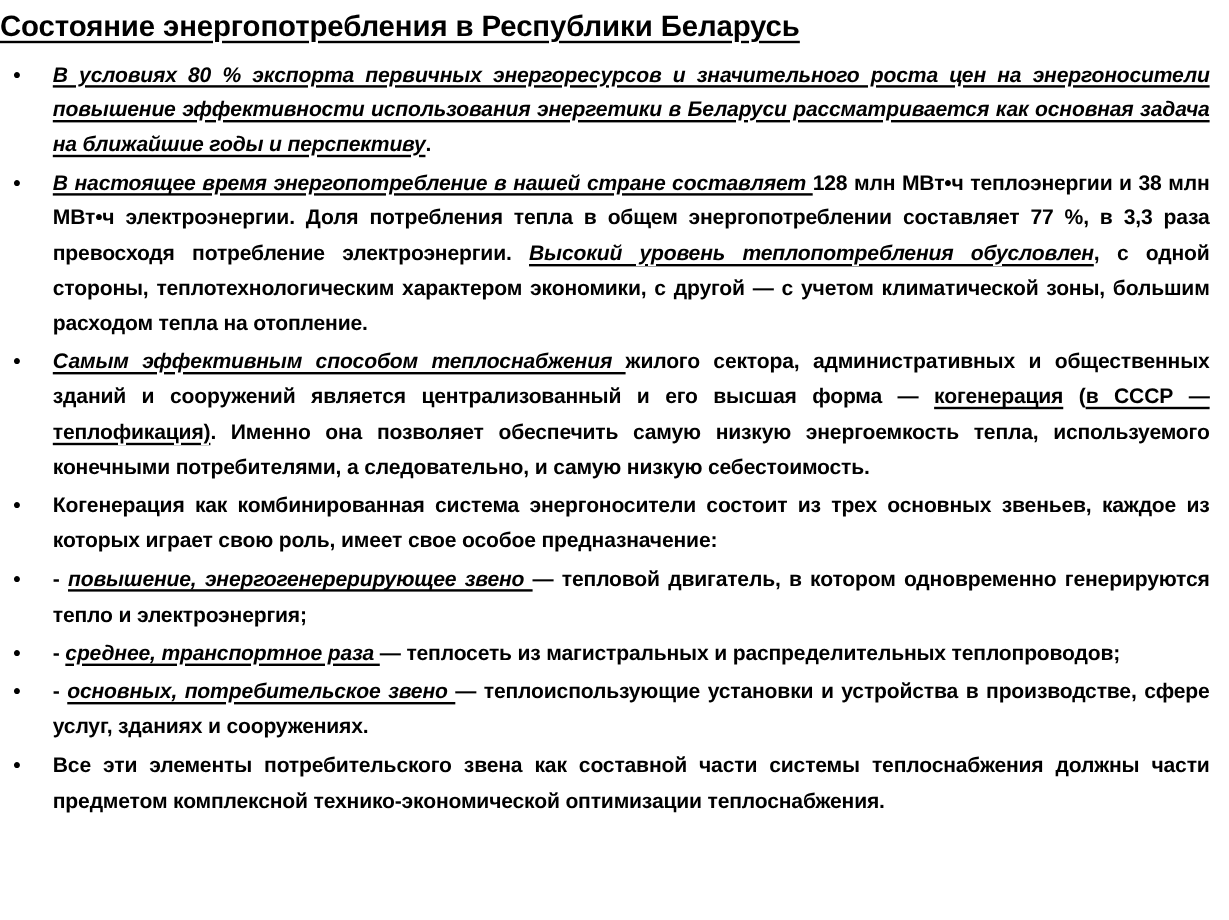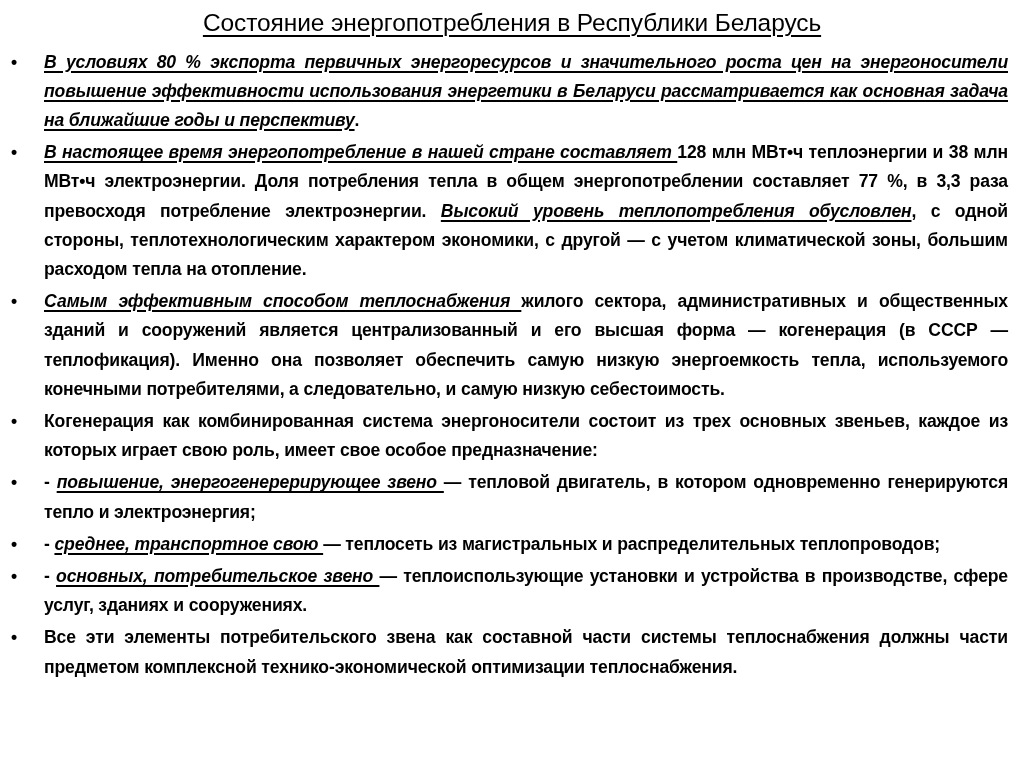--- a/index.html
+++ b/index.html
@@ -19,23 +19,23 @@
     width: 1024px;
     height: 767px;
     position: relative;
     box-sizing: border-box;
     padding: 0;
     background: #ffffff;
   }
 
   
   .doc-title {
-    text-align: center;
+    text-align: left;
     font-size: 24.5px;
-    font-weight: normal;
+    font-weight: bold;
     line-height: 1.0;
     margin: 0;
     padding: 11px 0 0 0;
     letter-spacing: -0.1px;
   }
   .doc-title .ttl {
     text-decoration: underline;
     text-underline-offset: 4px;
     text-decoration-thickness: 2px;
   }
@@ -85,20 +85,21 @@
   .biu {            
     font-style: italic;
     font-weight: bold;
     text-decoration: underline;
     text-underline-offset: 3px;
     text-decoration-thickness: 1.6px;
   }
   .bu {             
     font-style: normal;
     font-weight: bold;
+    text-decoration: underline;
     text-underline-offset: 3px;
     text-decoration-thickness: 1.6px;
   }
   .b {              
     font-style: normal;
     font-weight: bold;
     text-decoration: none;
   }
 
   
@@ -130,21 +131,21 @@
       <li class="bullet-item just">
         <span class="marker">•</span>
         <span class="txt"><span class="b">Когенерация как комбинированная система энергоносители состоит из трех основных звеньев, каждое из которых играет свою роль, имеет свое особое предназначение:</span></span>
       </li>
       <li class="bullet-item just">
         <span class="marker">•</span>
         <span class="txt"><span class="b">- </span><span class="biu">повышение, энергогенерерирующее звено </span><span class="b">— тепловой двигатель, в котором одновременно генерируются тепло и электроэнергия;</span></span>
       </li>
       <li class="bullet-item just">
         <span class="marker">•</span>
-        <span class="txt"><span class="b">- </span><span class="biu">среднее, транспортное свою </span><span class="b">— теплосеть из магистральных и распределительных теплопроводов;</span></span>
+        <span class="txt"><span class="b">- </span><span class="biu">среднее, транспортное раза </span><span class="b">— теплосеть из магистральных и распределительных теплопроводов;</span></span>
       </li>
       <li class="bullet-item just">
         <span class="marker">•</span>
         <span class="txt"><span class="b">- </span><span class="biu">основных, потребительское звено </span><span class="b">— теплоиспользующие установки и устройства в производстве, сфере услуг, зданиях и сооружениях.</span></span>
       </li>
       <li class="bullet-item just">
         <span class="marker">•</span>
         <span class="txt"><span class="b">Все эти элементы потребительского звена как составной части системы теплоснабжения должны части предметом комплексной технико-экономической оптимизации теплоснабжения.</span></span>
       </li>
     </ul>

